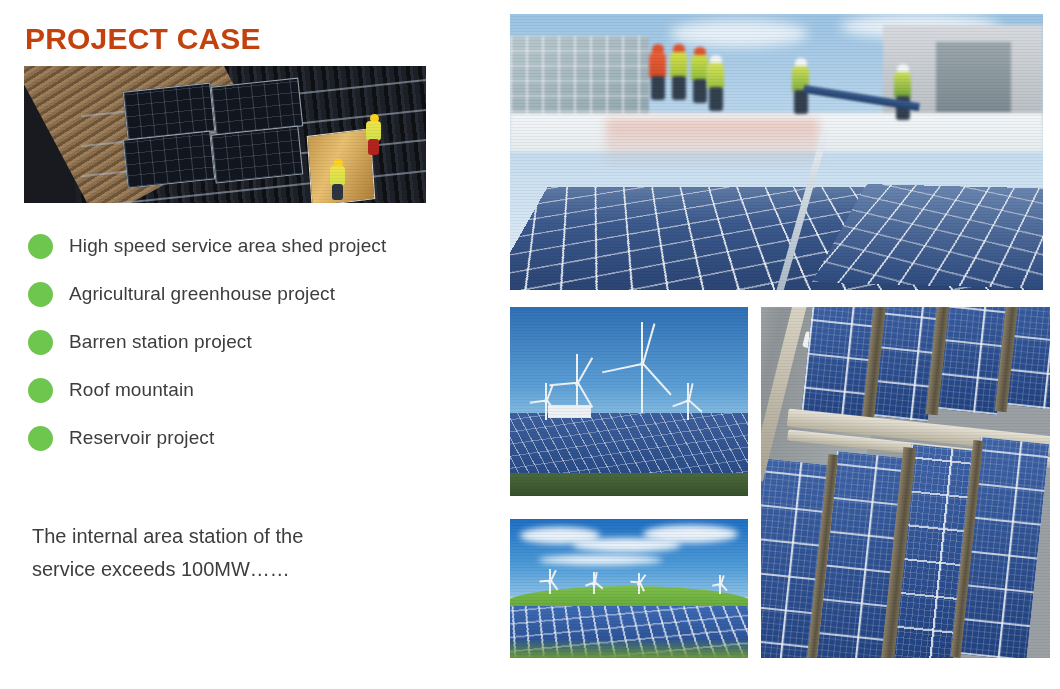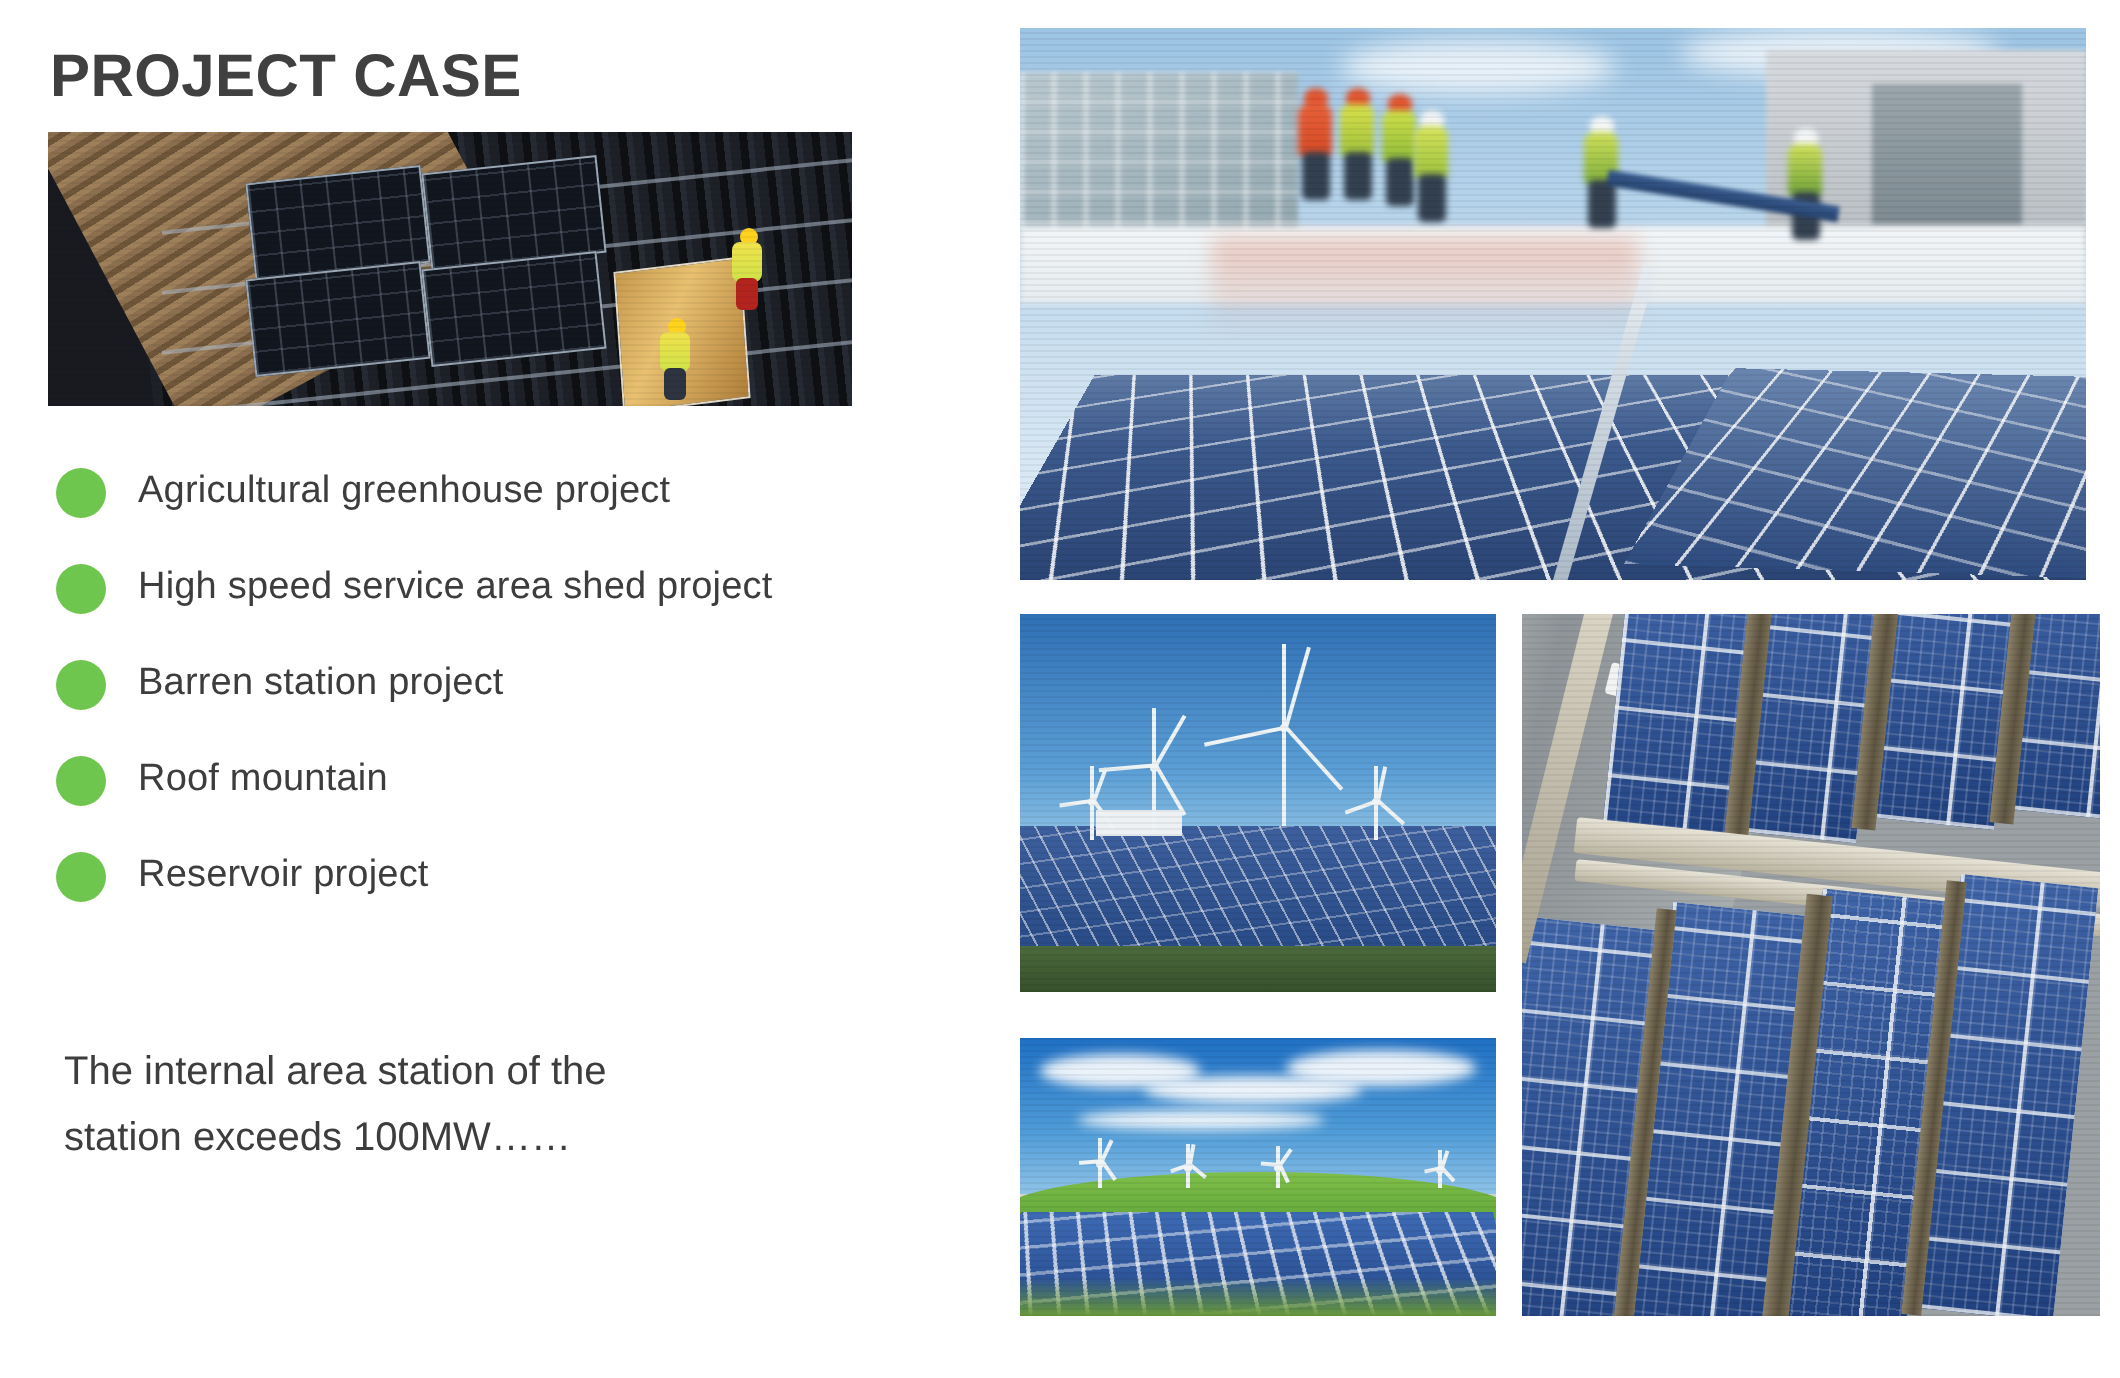--- a/index.html
+++ b/index.html
@@ -9,21 +9,21 @@
     background: #ffffff;
     font-family: "Liberation Sans", sans-serif;
     overflow: hidden;
   }
   .page { position: relative; width: 1060px; height: 689px; background:#fff; }
 
   
   .page-title {
     position: absolute; left: 25px; top: 22px;
     font-size: 30px; font-weight: bold; letter-spacing: 0.2px;
-    color: #404040; font-family: "Liberation Sans", sans-serif;
+    color: #c2410c; font-family: "Liberation Sans", sans-serif;
   }
 
   .photo { position: absolute; overflow: hidden; background:#ddd; }
 
   
   #photo-roof-install { left: 24px; top: 66px; width: 402px; height: 137px; }
 
   .bullet-list { position: absolute; left: 28px; top: 222px; width: 440px; }
   .bullet-row { display: flex; align-items: center; height: 48px; }
   .bullet-dot {
@@ -263,43 +263,43 @@
           <span class="vest"></span>
           <span class="legs"></span>
       </div>
       <div class="noise"></div>
     </div>
   </div>
 
   <div class="bullet-list">
     <div class="bullet-row">
       <span class="bullet-dot"></span>
-      <span class="bullet-text">Agricultural greenhouse project</span>
+      <span class="bullet-text">High speed service area shed project</span>
     </div>
     <div class="bullet-row">
       <span class="bullet-dot"></span>
-      <span class="bullet-text">High speed service area shed project</span>
+      <span class="bullet-text">Agricultural greenhouse project</span>
     </div>
     <div class="bullet-row">
       <span class="bullet-dot"></span>
       <span class="bullet-text">Barren station project</span>
     </div>
     <div class="bullet-row">
       <span class="bullet-dot"></span>
       <span class="bullet-text"> Roof mountain</span>
     </div>
     <div class="bullet-row">
       <span class="bullet-dot"></span>
       <span class="bullet-text">Reservoir project</span>
     </div>
   </div>
 
   <div class="summary">
     <div>The internal area station of the</div>
-    <div>station exceeds 100MW……</div>
+    <div>service exceeds 100MW……</div>
   </div>
 
   <div class="photo" id="photo-rooftop-crew">
     <div class="layer">
       <div class="rc-sky"></div>
       <div class="rc-cloud" style="left:30%; top:2%; width:26%; height:10%;"></div>
       <div class="rc-cloud" style="left:62%; top:0%; width:30%; height:9%;"></div>
       <div class="rc-glassbldg"></div>
       <div class="rc-bldgR"></div>
       <div class="rc-bldgR2"></div>

